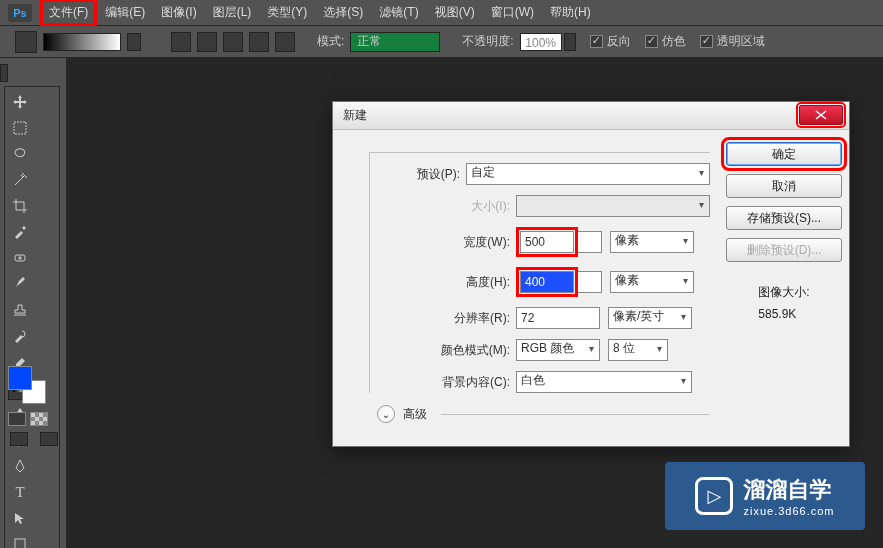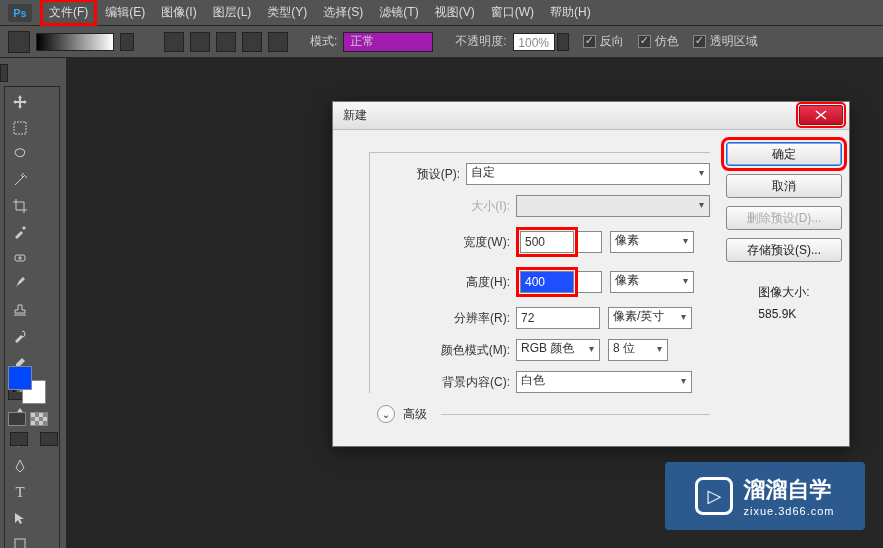--- a/index.html
+++ b/index.html
@@ -5,27 +5,27 @@
 * { margin: 0; padding: 0; box-sizing: border-box; font-family: "Microsoft YaHei", sans-serif; font-size: 12px; }
 body { width: 883px; height: 548px; background: #535353; overflow: hidden; position: relative; }
 
 
 .menubar { height: 26px; background: #535353; border-bottom: 1px solid #282828; display: flex; align-items: center; padding-left: 8px; }
 .ps-logo { width: 24px; height: 18px; background: #404040; color: #31a8ff; font-weight: bold; font-size: 11px; display: flex; align-items: center; justify-content: center; border-radius: 2px; margin-right: 8px; }
 .menu-item { padding: 4px 8px; color: #ddd; cursor: pointer; }
 .menu-item.highlight-red { border: 3px solid #ff0000; padding: 2px 6px; }
 
 
-.optionsbar { height: 32px; background: #535353; border-bottom: 1px solid #282828; display: flex; align-items: center; padding-left: 8px; gap: 6px; }
+.optionsbar { height: 32px; background: #535353; border-bottom: 1px solid #282828; display: flex; align-items: center; padding-left: 15px; gap: 6px; }
 .opt-tool-icon { width: 22px; height: 22px; background: #3a3a3a; border: 1px solid #222; }
 .gradient-preview { width: 78px; height: 18px; background: linear-gradient(to right, #000, #fff); border: 1px solid #222; }
 .dropdown-chevron { width: 14px; height: 18px; background: #3a3a3a; border: 1px solid #222; }
 .opt-icon { width: 20px; height: 20px; background: #3a3a3a; border: 1px solid #222; }
 .opt-label { color: #ccc; }
-.opt-select { height: 20px; background: #a21caf; border: 1px solid #222; color: #ccc; padding: 0 6px; }
+.opt-select { height: 20px; background: #15803d; border: 1px solid #222; color: #ccc; padding: 0 6px; }
 .opt-slider { display: flex; align-items: center; gap: 2px; }
 .opt-slider-val { width: 42px; height: 18px; background: #ffffff; border: 1px solid #222; color: #888; text-align: center; line-height: 18px; }
 .opt-checkbox { display: flex; align-items: center; gap: 4px; color: #ccc; margin-left: 8px; }
 .checkbox-box { width: 13px; height: 13px; border: 1px solid #888; background: #3a3a3a; position: relative; }
 .checkbox-box.checked::after { content: "✓"; position: absolute; top: -2px; left: 1px; color: #ccc; font-size: 11px; }
 
 
 .tab-handle { position: absolute; left: 0; top: 64px; width: 8px; height: 18px; background: #3a3a3a; border: 1px solid #222; }
 .tools-panel { position: absolute; left: 4px; top: 86px; width: 56px; background: #535353; border: 1px solid #282828; display: flex; flex-wrap: wrap; padding: 2px; }
 .tool-btn { width: 24px; height: 24px; margin: 1px; background: #535353; border: 1px solid transparent; display: flex; align-items: center; justify-content: center; color: #ccc; font-size: 13px; cursor: pointer; }
@@ -309,22 +309,22 @@
       </div>
       <div class="advanced-row">
         <div class="expand-btn">⌄</div>
         <span>高级</span>
         <div style="flex:1;border-top:1px solid #c0c0c0;margin-left:6px"></div>
       </div>
     </div>
     <div class="dlg-right">
       <button class="btn primary highlight-red">确定</button>
       <button class="btn">取消</button>
+      <button class="btn">存储预设(S)...</button>
       <button class="btn disabled">删除预设(D)...</button>
-      <button class="btn">存储预设(S)...</button>
       <div class="img-size-box">
         <div>图像大小:</div>
         <div>585.9K</div>
       </div>
     </div>
   </div>
 </div>
 
 <div class="watermark">
   <div class="wm-icon">▷</div>

